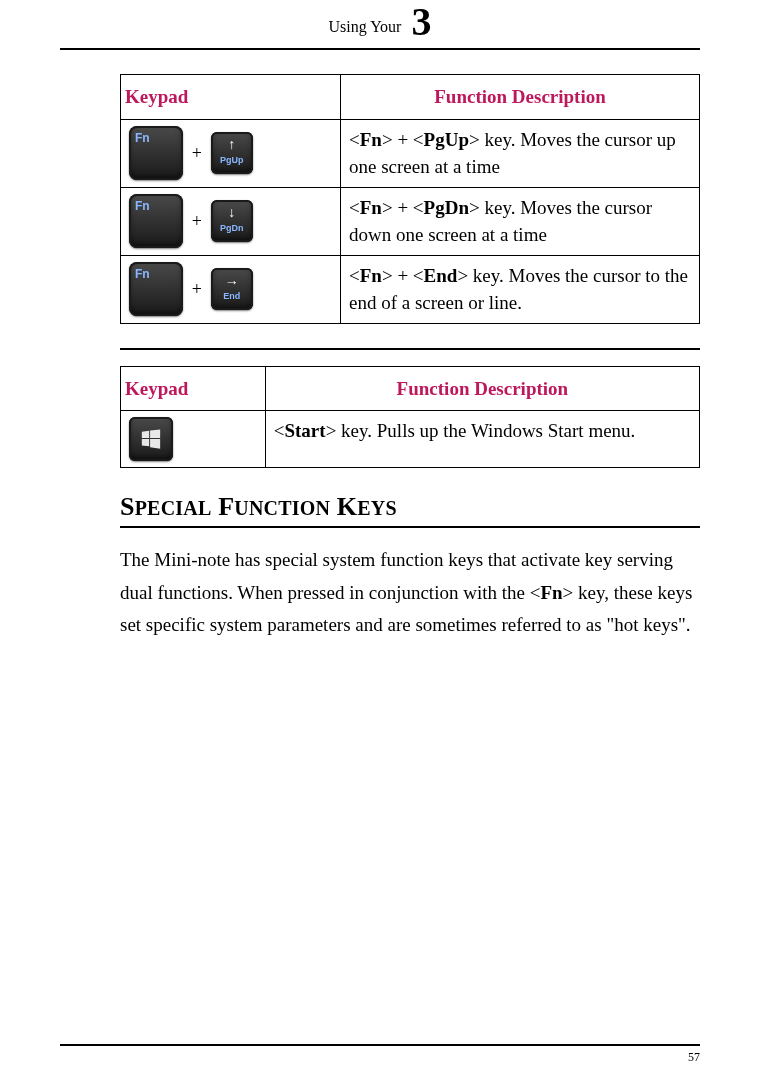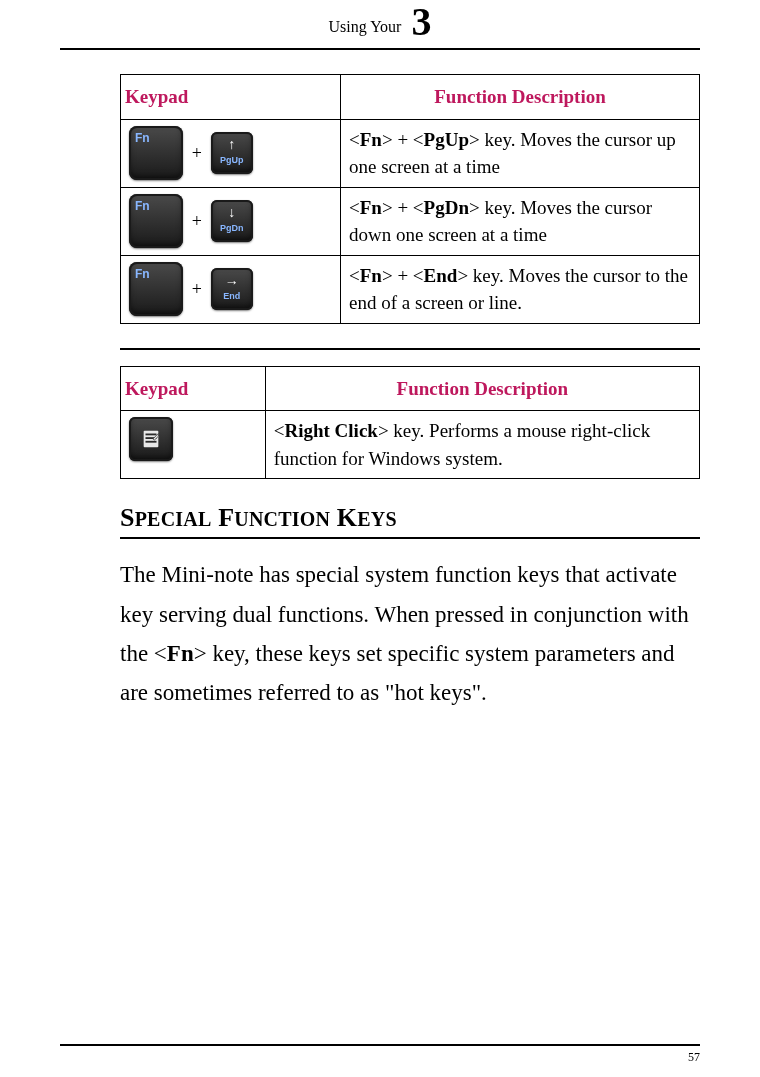--- a/index.html
+++ b/index.html
@@ -112,21 +112,21 @@
     margin: 12px 0 4px 0;
     letter-spacing: 0.2px;
   }
   .section-title .sc-big { font-size: 26px; }
   .section-title .sc-sm { font-size: 20px; }
   .section-rule {
     border: none; border-top: 2px solid #000;
     margin: 2px 0 16px 0;
   }
   p.body {
-    font-size: 23px;
+    font-size: 19px;
     line-height: 1.7;
     margin-bottom: 16px;
   }
   .footer {
     position: absolute;
     bottom: 12px;
     left: 60px; right: 60px;
   }
   .footer hr {
     border: none; border-top: 2px solid #000;
@@ -203,32 +203,33 @@
   <table class="keytab">
     <thead>
       <tr>
         <th class="keycol2">Keypad</th>
         <th>Function Description</th>
       </tr>
     </thead>
     <tbody>
       <tr>
         <td class="keyimg-cell">
-          <span class="keycap menukey">
+          <span class="keycap winkey">
             <svg viewBox="0 0 24 24">
-              <rect x="4" y="3" width="16" height="18" rx="1" fill="#e8e8e8"></rect>
-              <rect x="6" y="6" width="12" height="2" fill="#2a2a2a"></rect>
-              <rect x="6" y="10" width="12" height="2" fill="#2a2a2a"></rect>
-              <rect x="6" y="14" width="12" height="2" fill="#2a2a2a"></rect>
-              <path d="M14 12 L20 6 L20 9 L16 13 Z" fill="#e8e8e8" stroke="#2a2a2a" stroke-width="0.8"></path>
+              <g fill="#e8e8e8">
+                <path d="M2 4 L10 3 L10 11 L2 11 Z"></path>
+                <path d="M11 2.8 L22 1.5 L22 11 L11 11 Z"></path>
+                <path d="M2 12 L10 12 L10 20 L2 19 Z"></path>
+                <path d="M11 12 L22 12 L22 22.5 L11 21 Z"></path>
+              </g>
             </svg>
           </span>
         </td>
         <td>
-          <span>&lt;</span><b>Right Click</b><span>&gt; key. Performs a mouse right-click function for Windows system.</span>
+          <span>&lt;</span><b>Start</b><span>&gt; key. Pulls up the Windows Start menu.</span>
         </td>
       </tr>
     </tbody>
   </table>
 
   <div class="section-title">
     <span class="sc-big">S</span><span class="sc-sm">PECIAL</span><span class="sc-big"> F</span><span class="sc-sm">UNCTION</span><span class="sc-big"> K</span><span class="sc-sm">EYS</span>
   </div>
   <hr class="section-rule">
 

